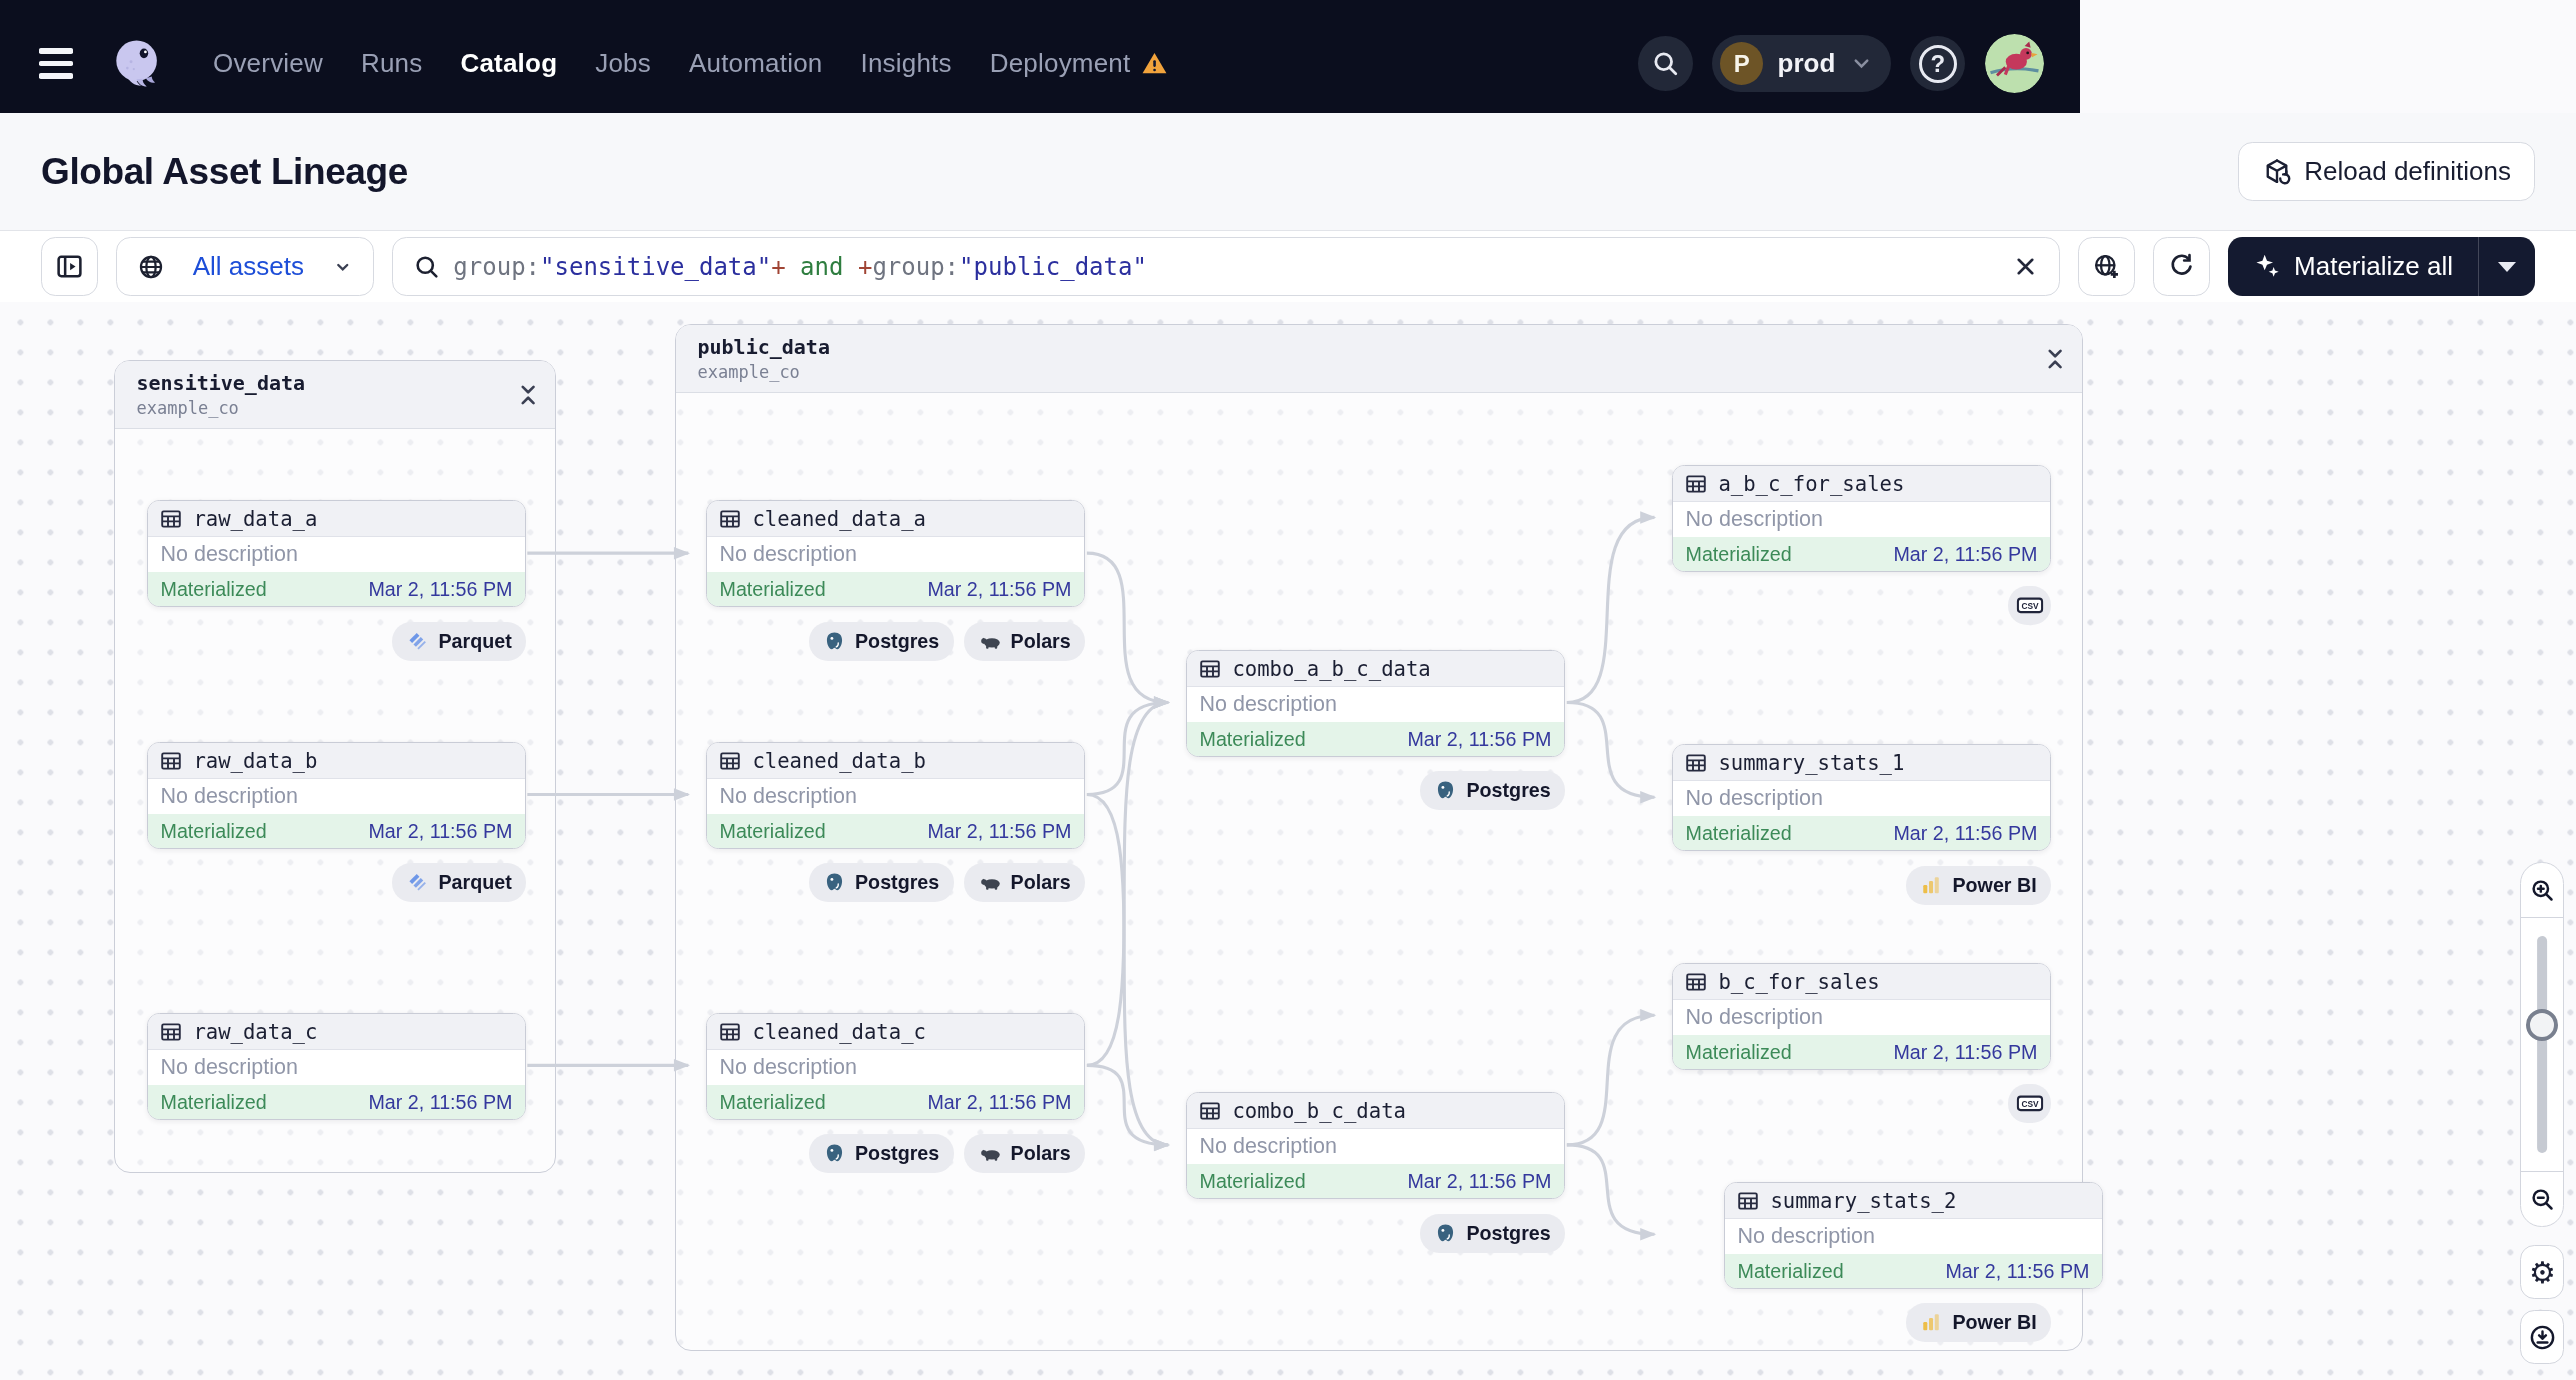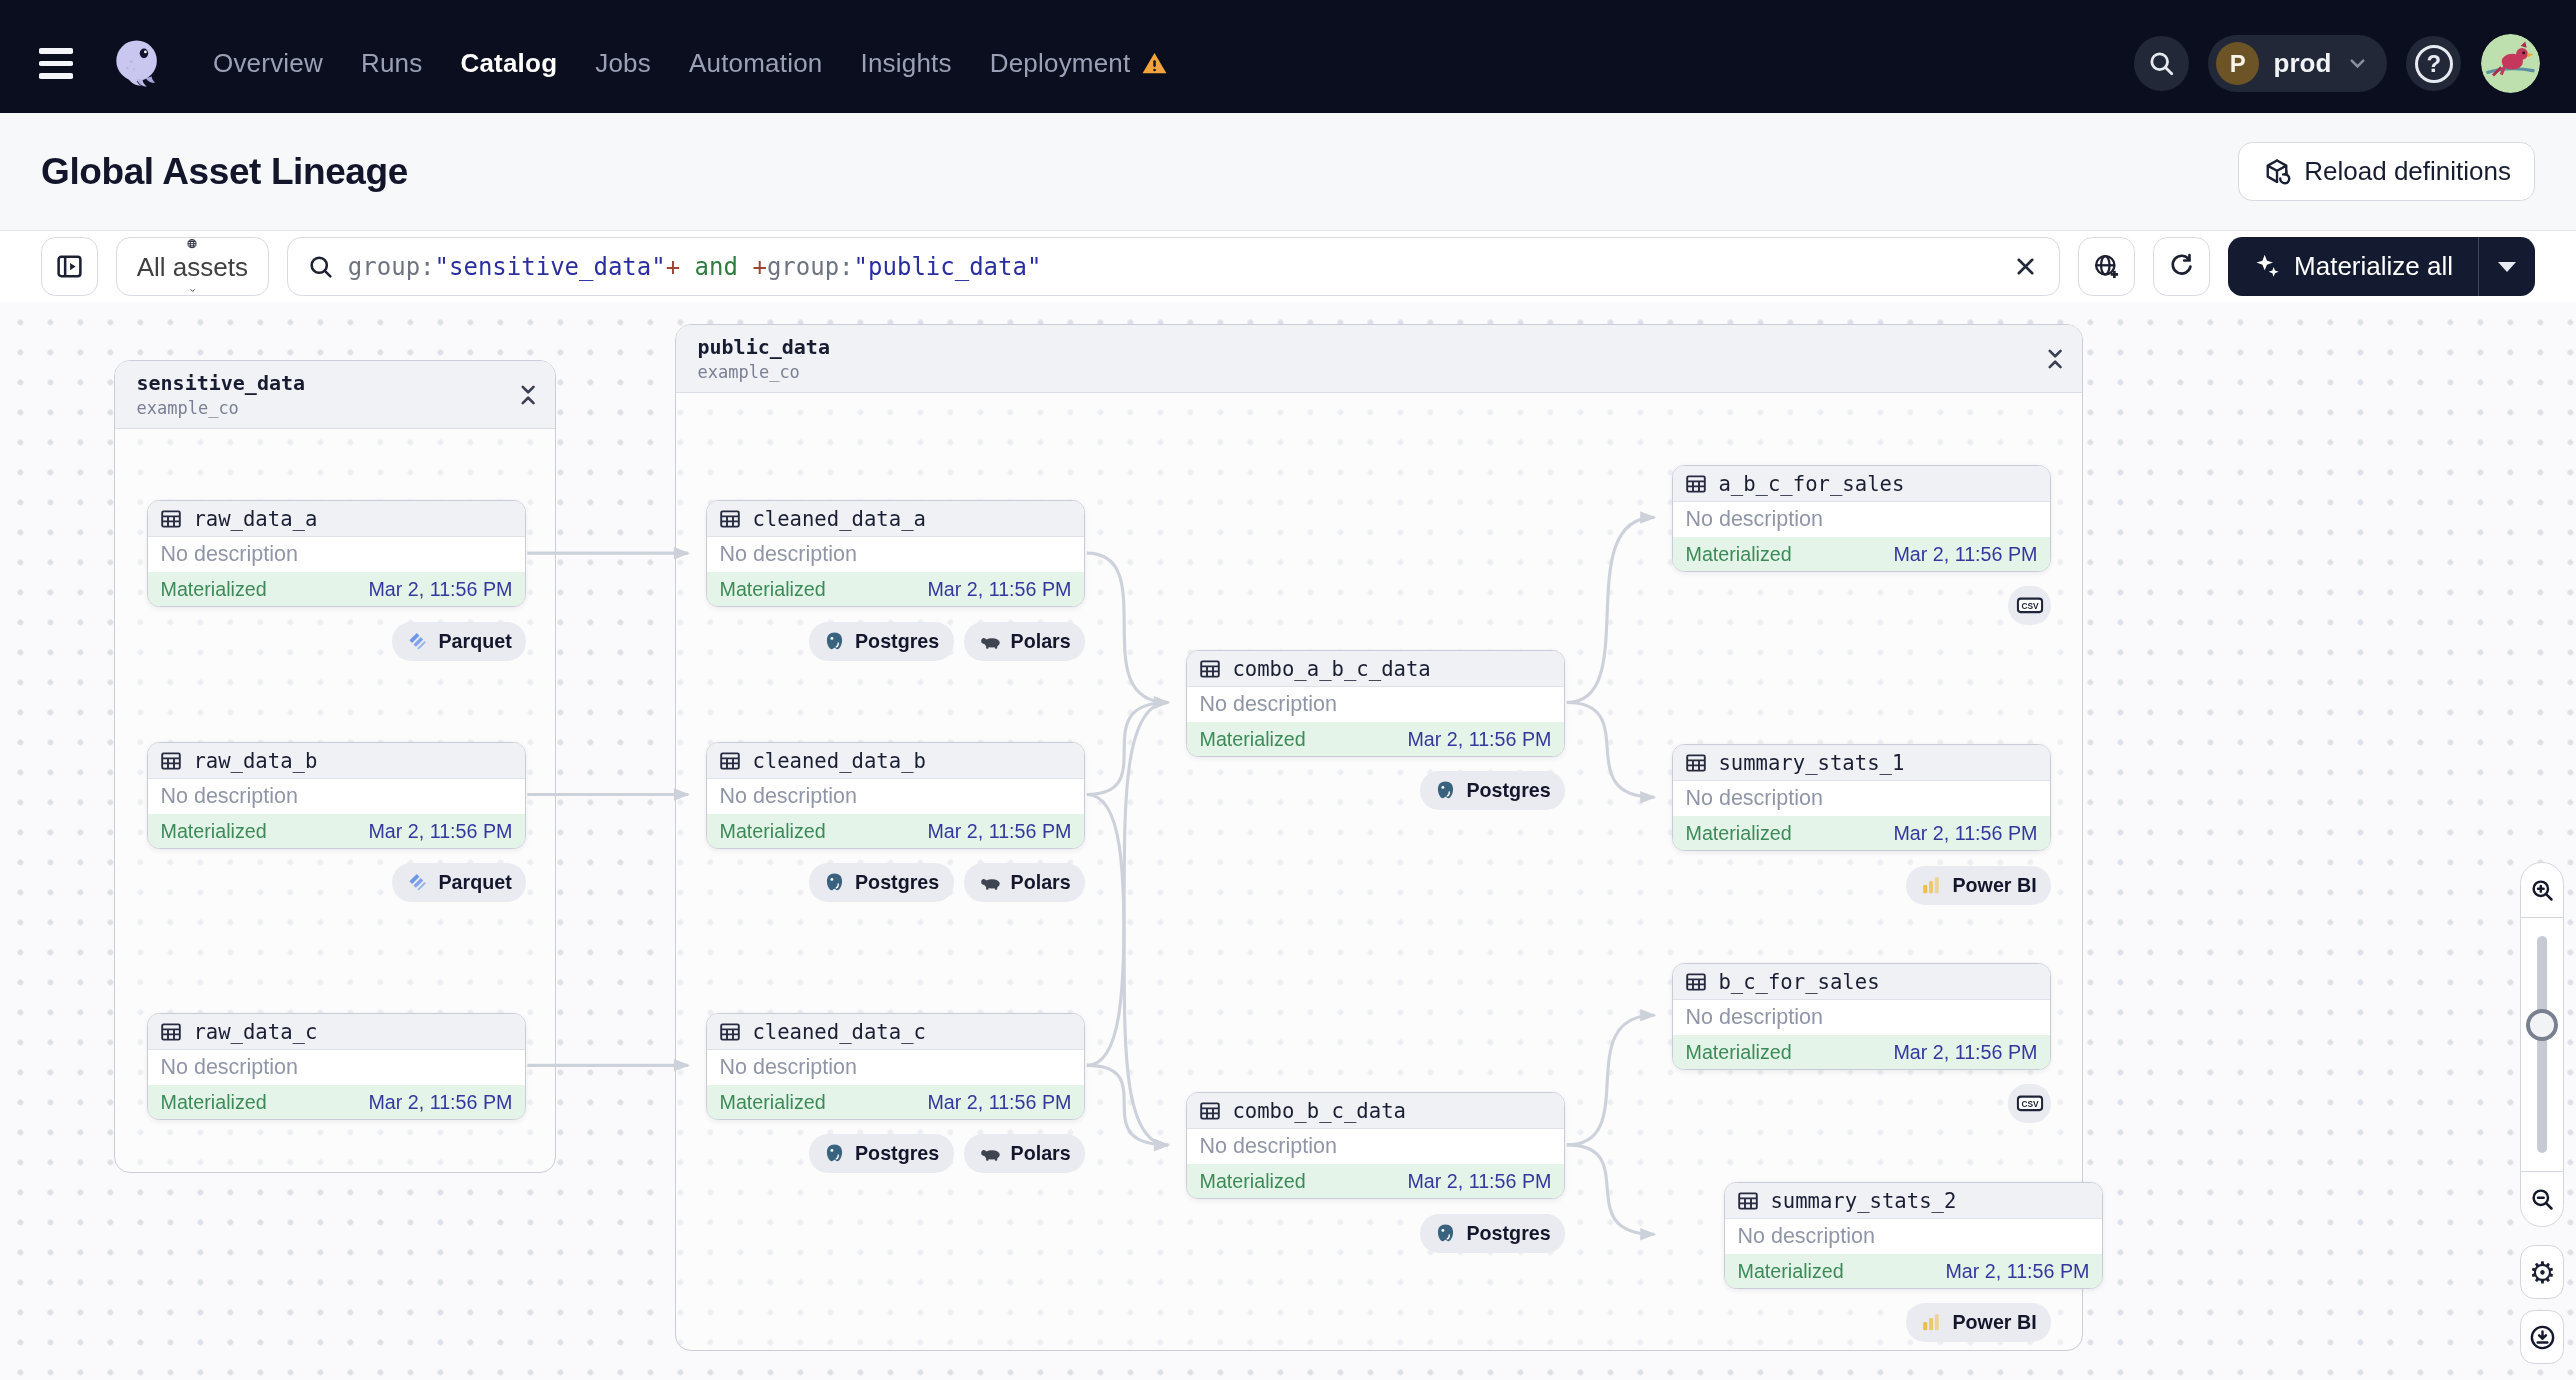--- a/index.html
+++ b/index.html
@@ -1,20 +1,20 @@
 <!DOCTYPE html>
 <html style="font-size:14.3px"><head>
 <meta charset="utf-8">
 <style>
   * { margin:0; padding:0; box-sizing:border-box; }
   html,body { width:2576px; height:1380px; overflow:hidden;
     font-family:"Liberation Sans", sans-serif; background:#FAFAFC; }
 
   
-  .navbar { position:absolute; left:0; top:0; width:2576px; height:113px;
+  .navbar { position:absolute; left:0; top:0; width:2080px; height:113px;
     background:#0B0E1E; display:flex; align-items:center; padding:14px 36px 0 39px; }
   .hamburger { width:39px; display:flex; flex-direction:column; gap:7.2px; cursor:pointer; }
   .hamburger i { display:block; height:5.4px; width:34px; background:#F4F5F9; border-radius:1.8px; }
   .logo { margin-left:30px; width:59px; height:59px; }
   .nav-links { display:flex; align-items:center; gap:38px; margin-left:46px; }
   .nav-link { display:flex; align-items:center; gap:10.7px; font-size:26px; color:#9AA0B5;
     text-decoration:none; cursor:pointer; letter-spacing:0.2px; }
   .nav-link.active { color:#FFFFFF; font-weight:700; }
   .nav-right { margin-left:auto; display:flex; align-items:center; gap:19.7px; }
   .circle-btn { width:55px; height:55px; border-radius:50%; background:#222838;
@@ -35,21 +35,21 @@
   .btn { display:flex; align-items:center; gap:12.5px; background:#fff; border:1.8px solid #D7DAE1;
     border-radius:14.3px; height:59px; padding:0 23px; font-size:26px; color:#181C30; cursor:pointer; }
   .reload-btn { margin-left:auto; font-weight:500; }
 
   
   .toolbar { position:absolute; left:0; top:231px; width:2576px; height:72px; background:#fff;
     border-bottom:1.8px solid #E2E4E9; display:flex; align-items:center; padding:0 41px; gap:18px; }
   .icon-btn { width:57px; min-width:57px; height:59px; background:#fff; border:1.8px solid #D7DAE1;
     border-radius:14.3px; display:flex; align-items:center; justify-content:center; cursor:pointer; }
   .filter-dd { height:59px; border:1.8px solid #D7DAE1; border-radius:14.3px; display:flex;
-    align-items:center; gap:3px; padding:0 19.7px; font-size:26px; font-weight:500; color:#404040; cursor:pointer;flex-direction:column; }
+    align-items:center; gap:28px; padding:0 19.7px; font-size:26px; font-weight:500; color:#1d4ed8; cursor:pointer; }
   .search-box { flex:1; height:59px; border:1.8px solid #D7DAE1; border-radius:14.3px;
     display:flex; align-items:center; padding:0 19.7px; gap:12.5px; cursor:text; }
   .query { font-family:"DejaVu Sans Mono", monospace; font-size:24px; white-space:pre; }
   .q-key  { color:#6F7480; }
   .q-str  { color:#2B2F9E; }
   .q-op   { color:#A04434; }
   .q-bool { color:#2E7D3F; }
   .clear-x { margin-left:auto; cursor:pointer; display:flex; }
   .mat-btn { height:59px; border-radius:14.3px; background:#141A30; color:#fff; display:flex;
     overflow:hidden; cursor:pointer; }

